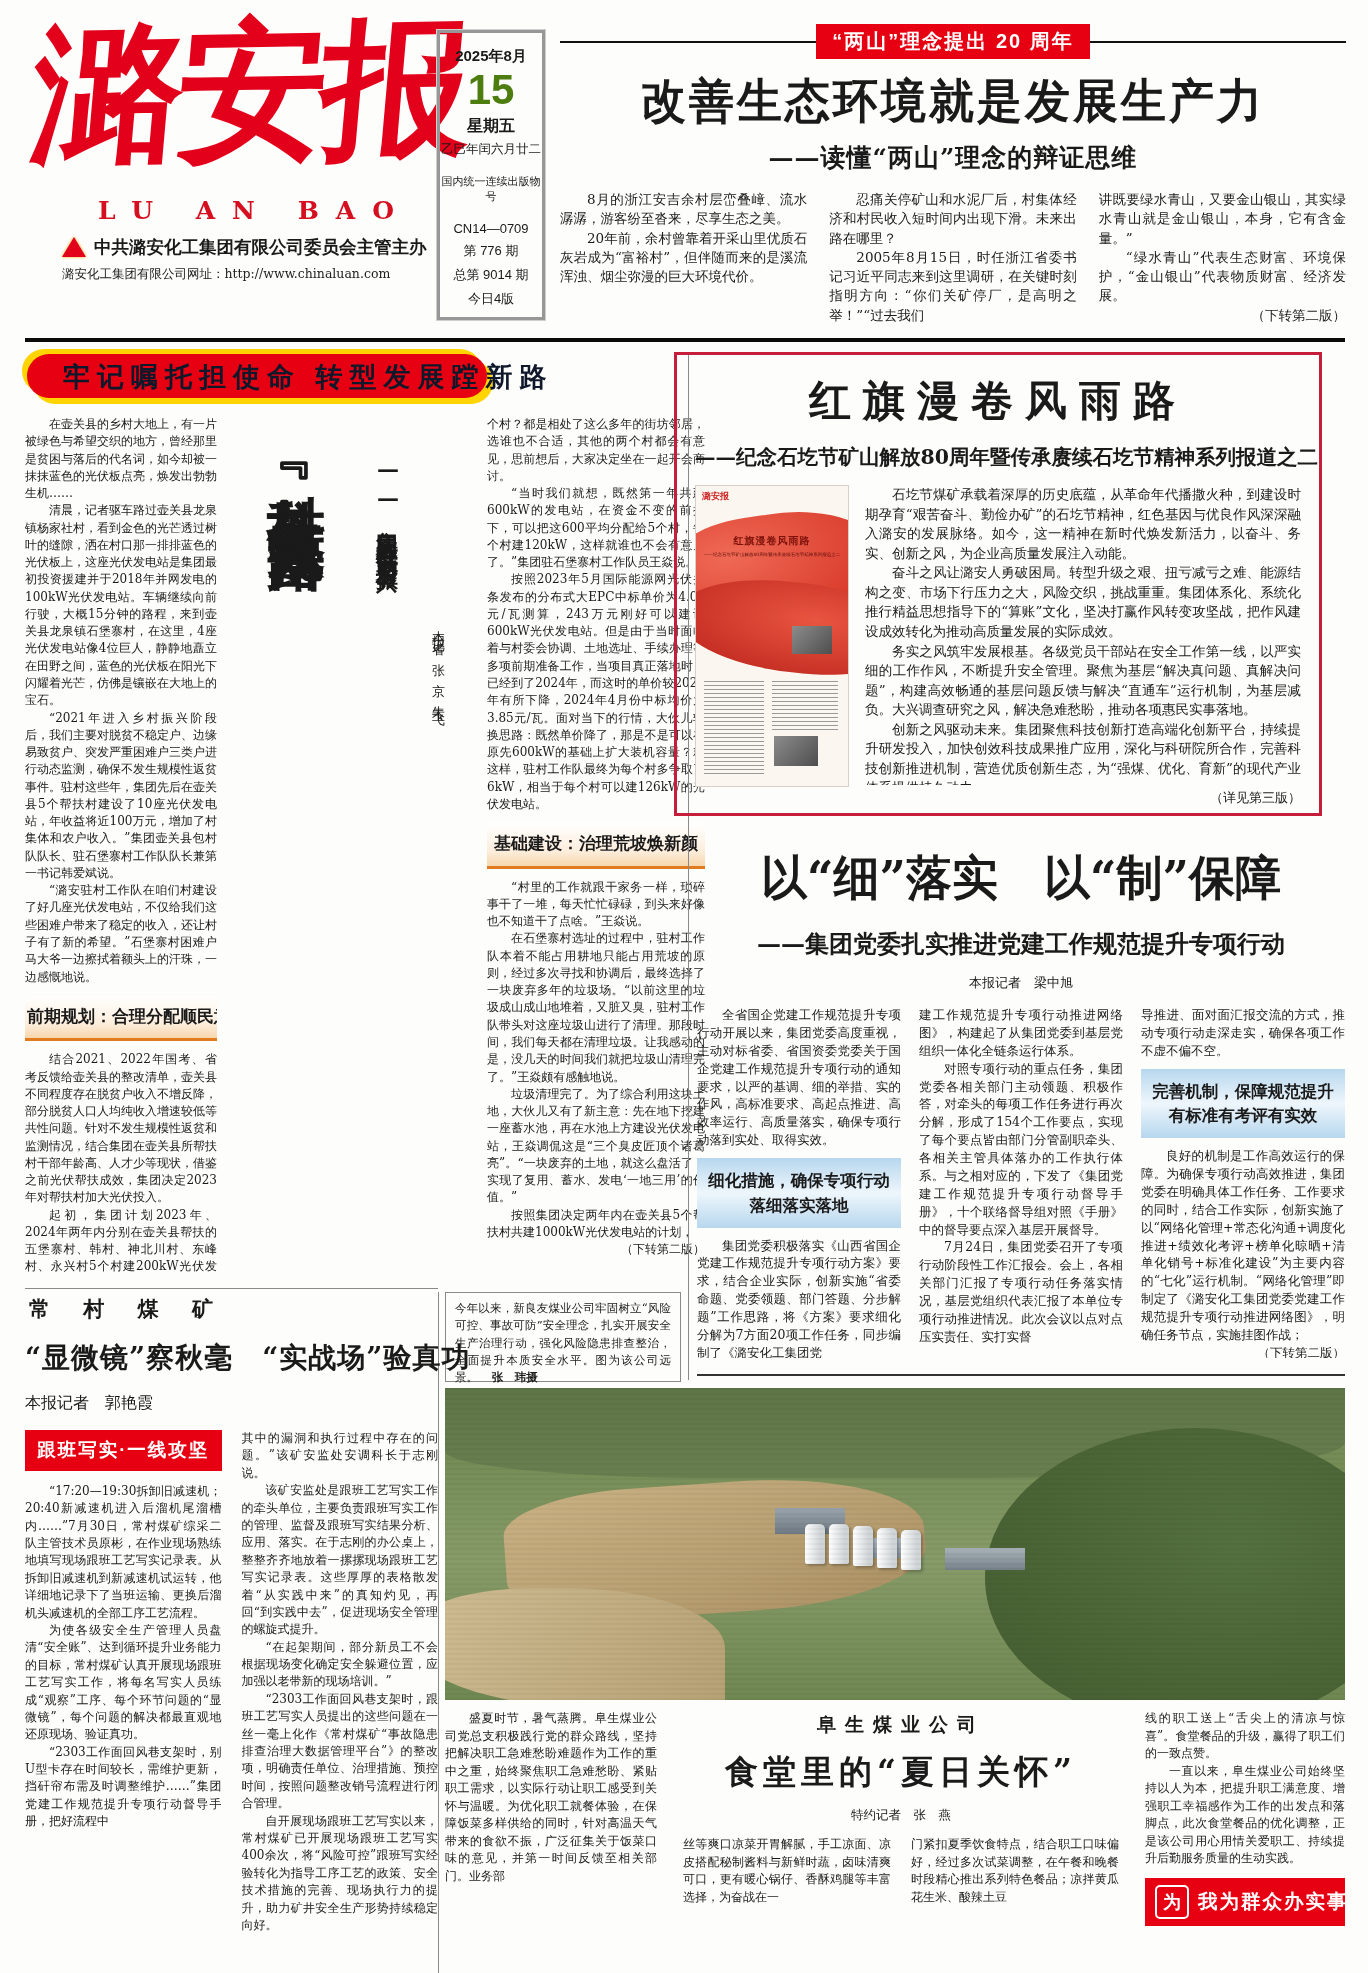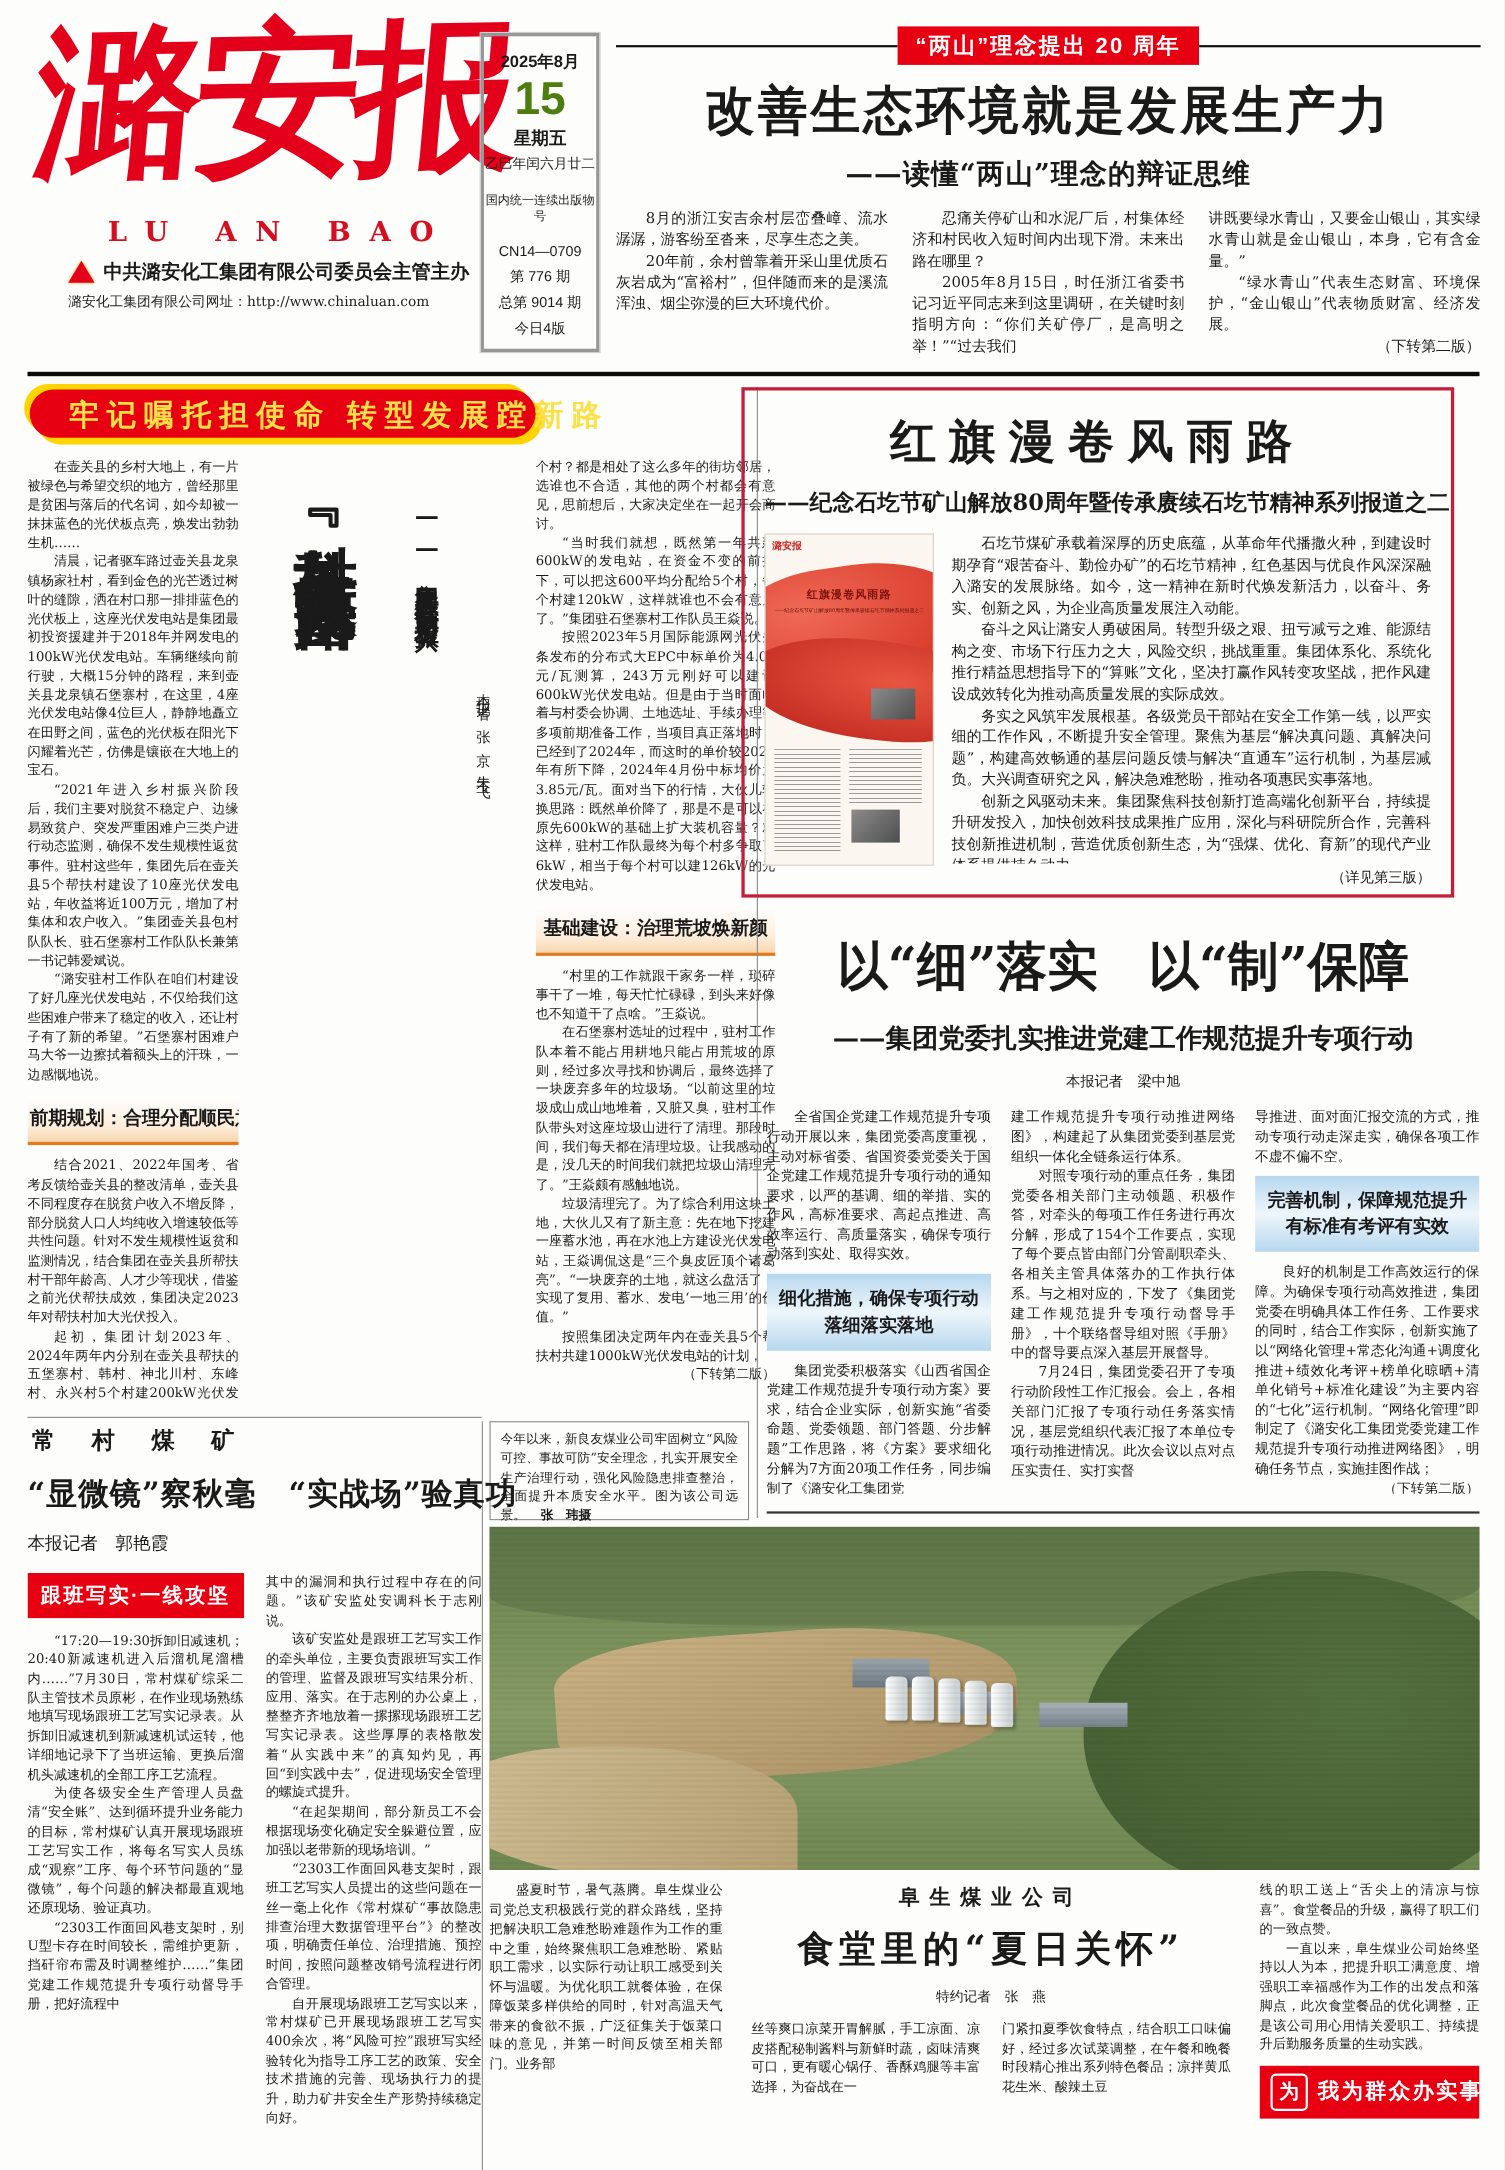--- a/index.html
+++ b/index.html
@@ -41,21 +41,21 @@
   .lead-hl{text-align:center;font-size:45px;font-weight:900;letter-spacing:3px;margin-top:12px;
            transform:scaleY(1.04);white-space:nowrap;}
   .lead-sub{text-align:center;font-size:25px;font-weight:bold;margin-top:10px;letter-spacing:1px;}
   .lead-cols{display:flex;gap:22px;margin-top:16px;height:132px;}
   .lead-cols .col{flex:1;font-size:13.5px;line-height:1.43;}
 
   .black-rule{left:25px;top:338px;width:1320px;height:4px;background:#0b0b0b;}
 
   
   .left-banner{left:27px;top:354px;width:460px;height:44px;background:#e60012;border-radius:22px;
-               color:#fde047;font-size:27px;font-weight:bold;letter-spacing:7px;line-height:46px;
+               color:#0f172a;font-size:27px;font-weight:bold;letter-spacing:7px;line-height:46px;
                padding-left:36px;box-sizing:border-box;white-space:nowrap;
                box-shadow:-5px -5px 0 #ffd400, 6px 6px 0 #ffd400;}
 
   
   .keji{left:25px;top:412px;width:656px;height:872px;}
   .keji .col{font-size:12px;line-height:1.44;}
   .v-hl{left:238px;top:32px;height:810px;writing-mode:vertical-rl;text-orientation:upright;
         font-size:58px;font-weight:900;letter-spacing:5px;line-height:1.15;}
   .v-sub{left:348px;top:44px;height:650px;writing-mode:vertical-rl;text-orientation:upright;
          font-size:22px;font-weight:bold;letter-spacing:3px;}

